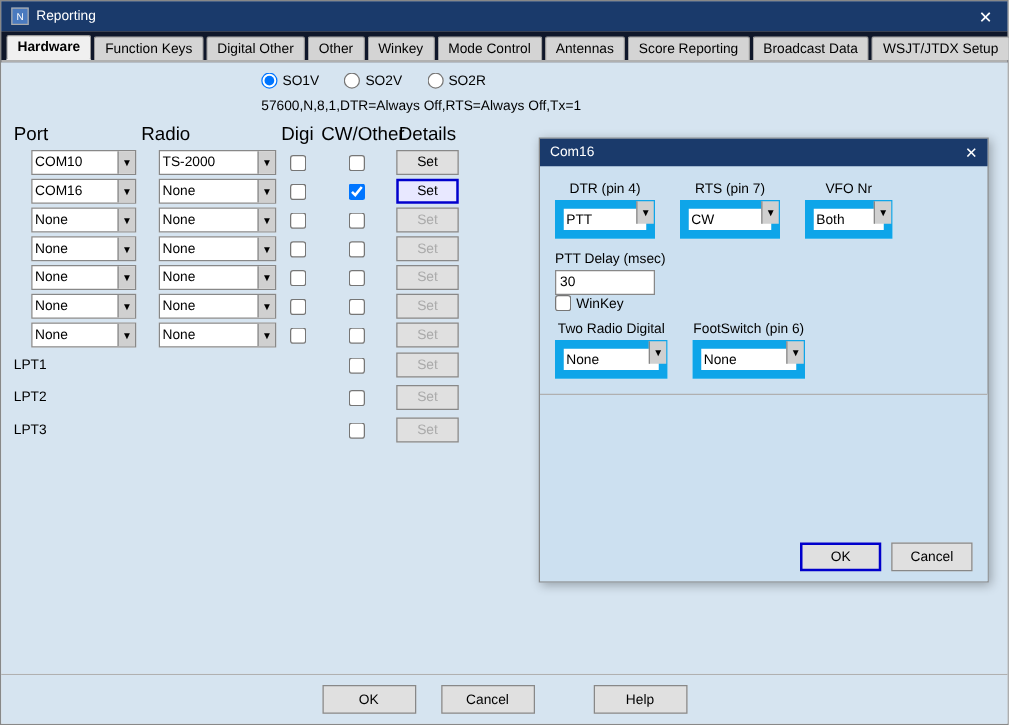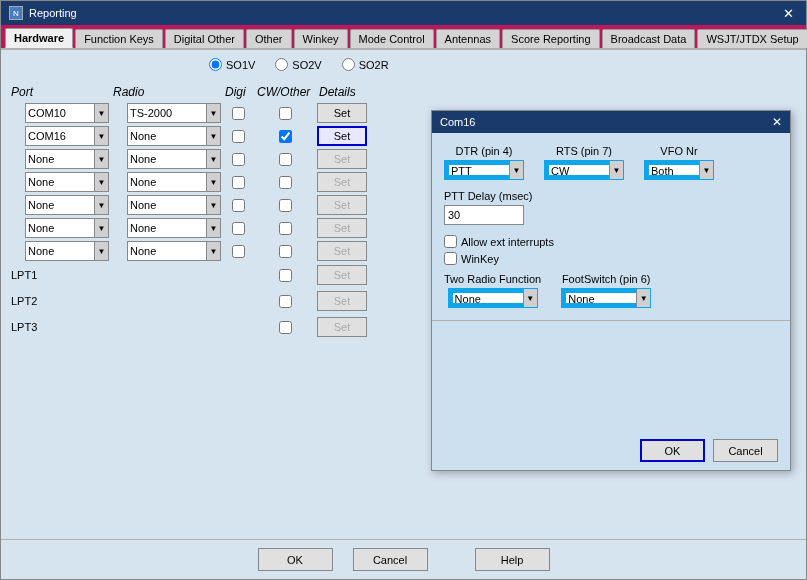--- a/index.html
+++ b/index.html
@@ -45,21 +45,21 @@
     .title-text { font-size: 11px; }
     .title-close {
       background: none;
       border: none;
       color: white;
       cursor: pointer;
       font-size: 13px;
       padding: 0 4px;
     }
     .tab-bar {
-      background: #be185d;
+      background: #0f172a;
       display: flex;
       align-items: flex-end;
       padding: 3px 4px 0;
       border-bottom: 2px solid #b0b0b0;
       flex-shrink: 0;
       gap: 2px;
     }
     .tab {
       padding: 3px 8px;
       background: #d4d4d4;
@@ -110,24 +110,23 @@
       color: #000;
     }
     .table-header {
       display: grid;
       grid-template-columns: 100px 110px 30px 60px 60px;
       gap: 2px;
       margin-bottom: 4px;
       padding-left: 2px;
     }
     .table-header span {
-      font-size: 12px;
+      font-size: 15px;
       font-weight: normal;
       color: #000;
-      font-style: italic;
     }
     .table-row {
       display: grid;
       grid-template-columns: 100px 110px 30px 60px 60px;
       gap: 2px;
       align-items: center;
       margin-bottom: 3px;
     }
     .combo-wrapper {
       position: relative;
@@ -255,38 +254,37 @@
     .dialog-field label {
       font-size: 11px;
       color: #000;
     }
     .dialog-combo {
       position: relative;
       width: 80px;
     }
     .dialog-combo select {
       width: 100%;
-      height: 20px;
-      font-size: 11px;
-      border: 5px solid #0ea5e9;
+      height: 31px;
+      font-size: 11px;
+      border: 7px solid #0ea5e9;
       background: white;
       appearance: none;
       -webkit-appearance: none;
       padding: 0 2px;
       padding-right: 14px;
     }
     .dialog-combo .combo-arrow {
       right: 1px; top: 1px;
     }
     .vfo-combo {
       width: 70px;
       text-decoration: underline;
     }
     .ptt-delay-section {
-      margin-bottom: 10px;
     }
     .ptt-delay-label {
       font-size: 11px;
       margin-bottom: 3px;
     }
     .ptt-delay-input {
       width: 80px;
       height: 20px;
       font-size: 11px;
       border: 1px solid #888;
@@ -368,20 +366,21 @@
         <label class="radio-option">
           <input type="radio" name="radio-mode" style="">
           <span>SO2V</span>
         </label>
         <label class="radio-option">
           <input type="radio" name="radio-mode" style="">
           <span>SO2R</span>
         </label>
       </div>
 
+      <div class="info-row">57600,N,8,1,DTR=Always Off,RTS=Always Off,Tx=1</div>
 
       <div style="margin-top: 6px;">
         <div class="table-header">
           <span>Port</span>
           <span>Radio</span>
           <span>Digi</span>
           <span>CW/Other</span>
           <span>Details</span>
         </div>
 
@@ -552,30 +551,26 @@
           </div>
         </div>
 
         <div class="ptt-delay-section">
           <div class="ptt-delay-label">PTT Delay  (msec)</div>
           <input type="text" class="ptt-delay-input" value="30" style="">
         </div>
 
         <div class="checkbox-row">
           <input type="checkbox" style="">
-          <label>Allow ext interrupts</label>
-        </div>
-        <div class="checkbox-row">
-          <input type="checkbox" style="">
           <label>WinKey</label>
         </div>
 
         <div class="proto-row">
           <div class="dialog-field">
-            <label>Two Radio Function</label>
+            <label>Two Radio Digital</label>
             <div class="dialog-combo" style="width: 90px;">
               <select>
                 <option>None</option><option>OTRSP</option><option>MK2R</option>
               </select>
               <div class="combo-arrow">▼</div>
             </div>
           </div>
           <div class="dialog-field">
             <label>FootSwitch (pin 6)</label>
             <div class="dialog-combo" style="width: 90px;">

